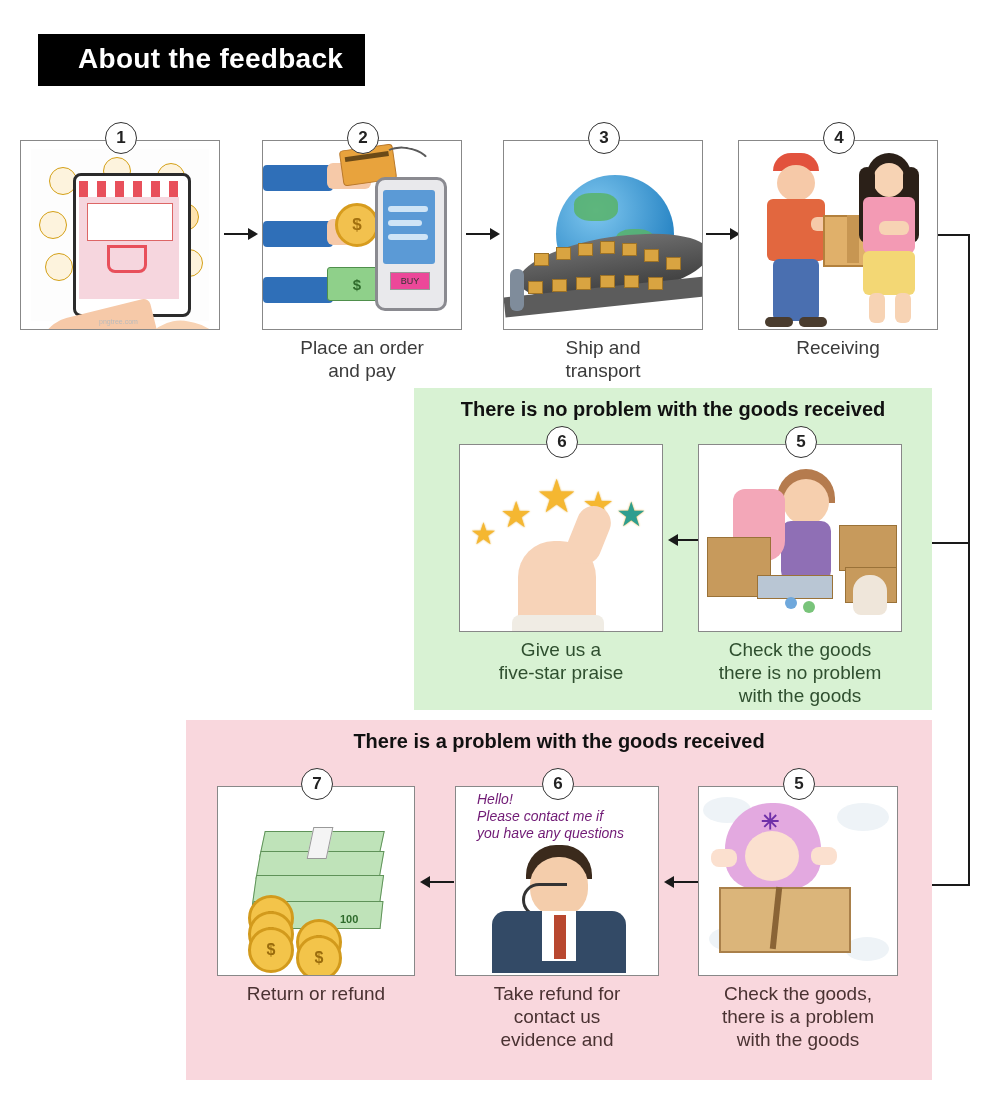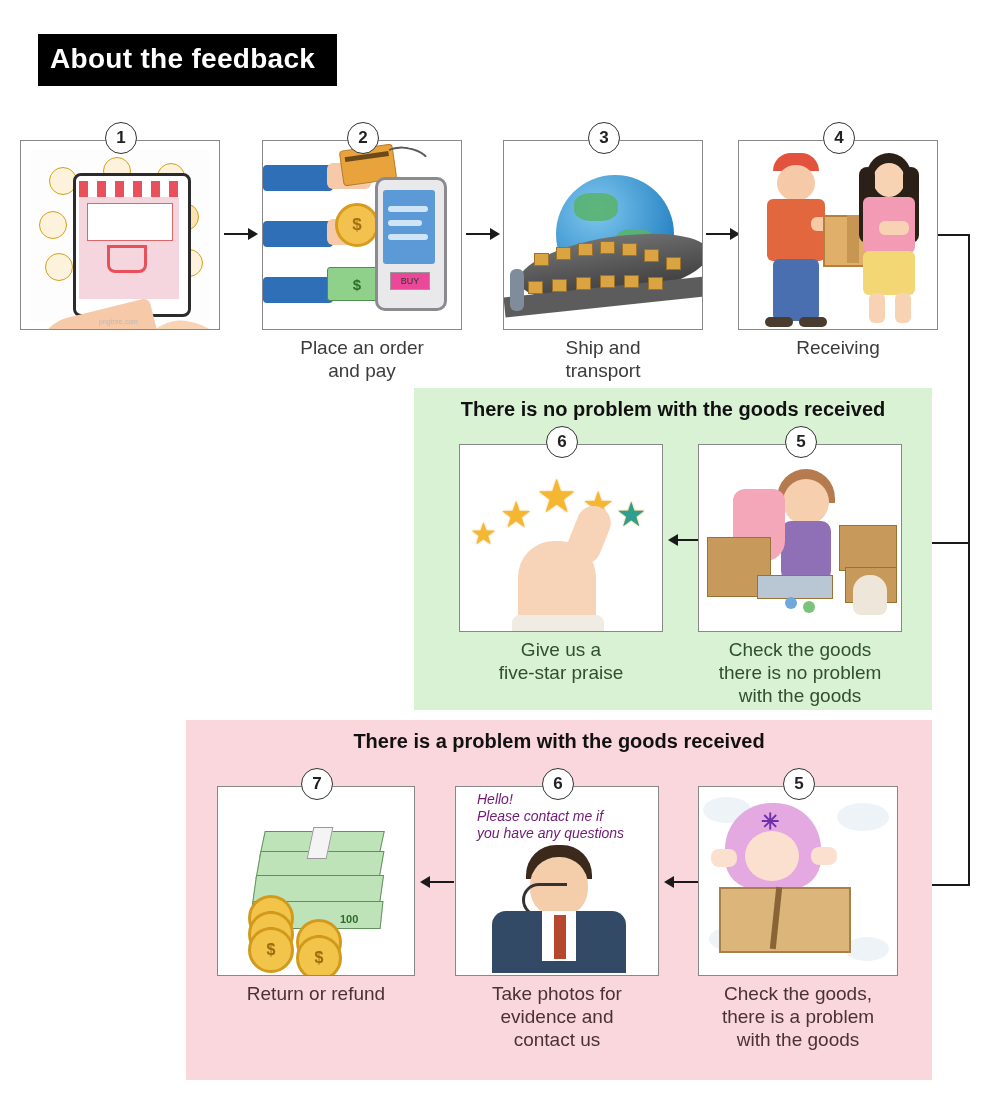--- a/index.html
+++ b/index.html
@@ -8,21 +8,21 @@
     background:#ffffff;
     font-family:"Liberation Sans", sans-serif;
     color:#333;
     position:relative;
     overflow:hidden;
   }
   .title-bar{
     position:absolute;left:38px;top:34px;
     background:#000000;color:#ffffff;
     font-size:28px;font-weight:bold;
-    padding:9px 22px 11px 12px;
+    padding:9px 22px 11px 40px;
     letter-spacing:.3px;
   }
 
   
   .step{position:absolute;}
   .imgbox{
     border:1px solid #888;
     background:#fff;
     box-sizing:border-box;
     position:relative;
@@ -391,23 +391,23 @@
       </div>
       <div class="c-hair"></div>
       <div class="c-head"></div>
       <div class="c-mic"></div>
       <div class="c-suit"></div>
       <div class="c-shirt"></div>
       <div class="c-tie"></div>
     </div>
   </div>
   <div class="caption pink">
-    <div>Take photos for</div>
+    <div>Take refund for</div>
+    <div>contact us</div>
     <div>evidence and</div>
-    <div>contact us</div>
   </div>
 </div>
 
 <div class="arrow" style="left:664px;top:876px;">
   <div class="line" style="left:6px;top:5px;width:28px;height:2px;"></div>
   <div class="head head-left" style="left:0px;top:0px;"></div>
 </div>
 
 <div class="step" style="left:698px;top:786px;width:200px;">
   <div class="badge" style="left:85px;top:-18px;">5</div>

